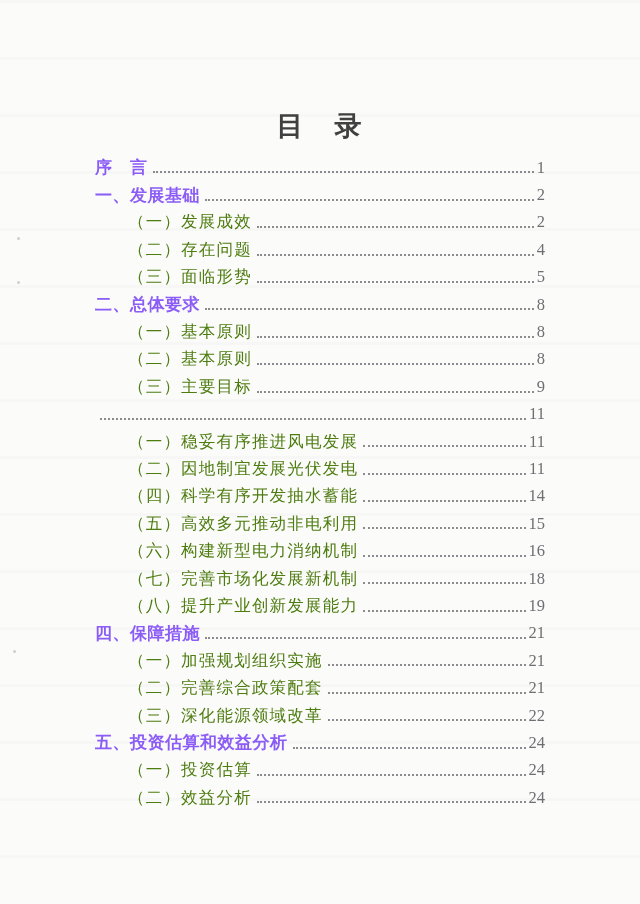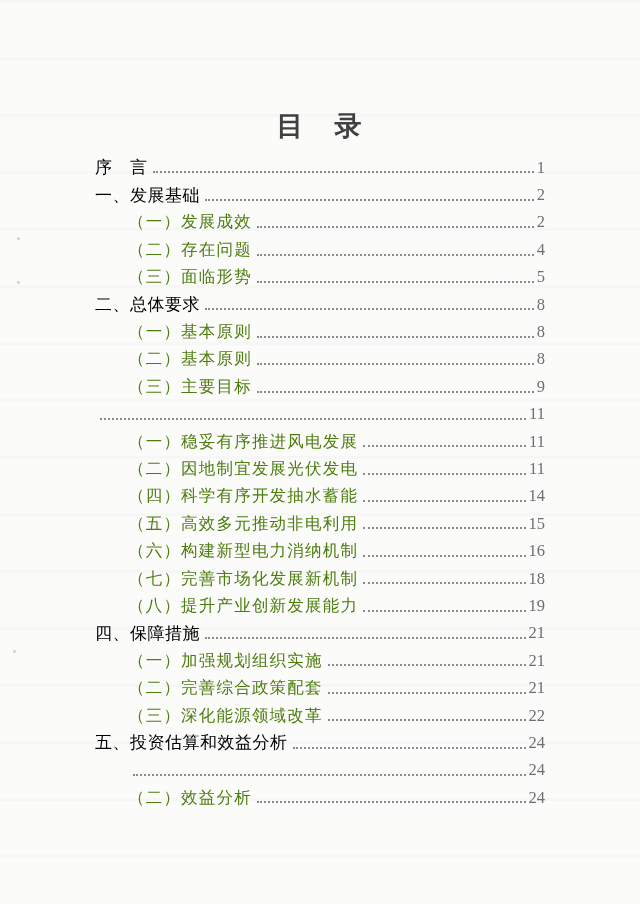--- a/index.html
+++ b/index.html
@@ -51,23 +51,23 @@
   }
   .toc-row {
     display: flex;
     align-items: center;
     height: 27.4px;
   }
   .toc-row .label {
     white-space: nowrap;
   }
   .lvl0 .label {
-    font-weight: normal;
+    font-weight: bold;
     font-size: 17px;
-    color: #000000;
+    color: #8b5cf6;
     letter-spacing: 0.5px;
   }
   .lvl1 {
     padding-left: 33px;
   }
   .lvl1 .label {
     font-family: "Liberation Serif", serif;
     font-size: 16.5px;
     color: #4d7c0f;
     letter-spacing: 1.2px;
@@ -200,20 +200,21 @@
       <span class="label">（三）深化能源领域改革</span>
       <span class="leader"></span>
       <span class="pagenum">22</span>
     </div>
     <div class="toc-row lvl0">
       <span class="label">五、投资估算和效益分析</span>
       <span class="leader"></span>
       <span class="pagenum">24</span>
     </div>
     <div class="toc-row lvl1">
+      <span class="label">（一）投资估算</span>
       <span class="leader"></span>
       <span class="pagenum">24</span>
     </div>
     <div class="toc-row lvl1">
       <span class="label">（二）效益分析</span>
       <span class="leader"></span>
       <span class="pagenum">24</span>
     </div>
   </div>
 

